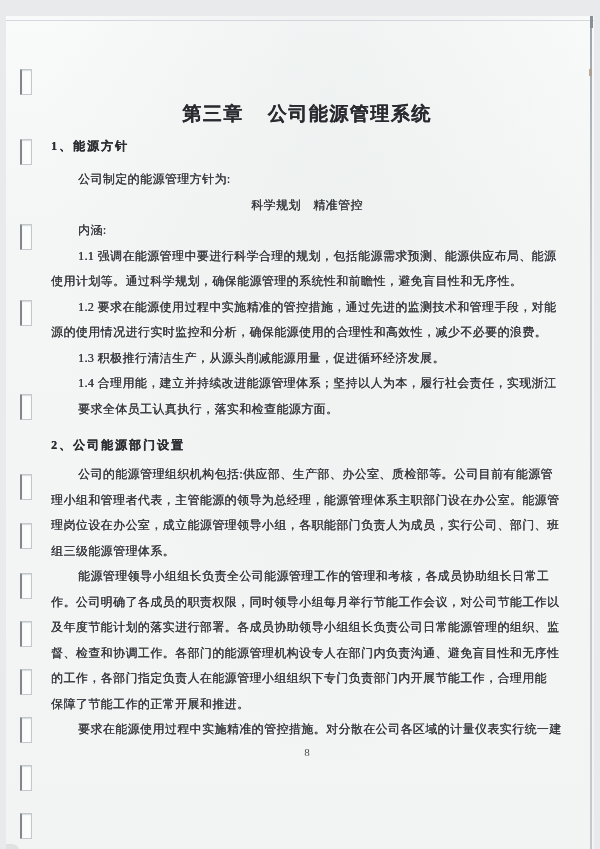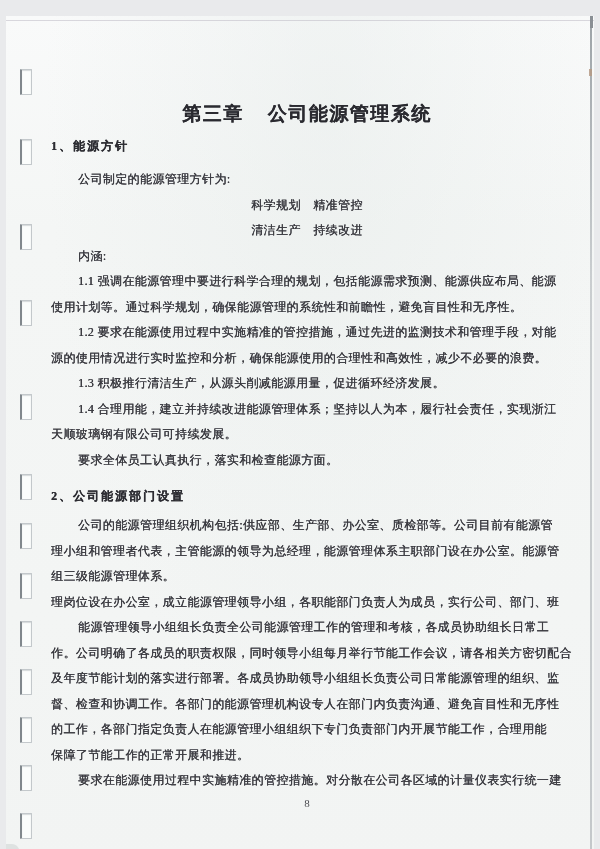--- a/index.html
+++ b/index.html
@@ -113,53 +113,51 @@
   <div class="content">
 
     <div class="doc-title">
       <span>第三章</span><span class="gap"></span><span>公司能源管理系统</span>
     </div>
 
     <div class="sec-heading">1、能源方针</div>
 
     <div class="line ind">公司制定的能源管理方针为:</div>
     <div class="line center">科学规划　精准管控</div>
-    <div class="line center">清洁生产　持续改进</div>
     <div class="line ind">内涵:</div>
 
     <div>
       <div class="line ind">1.1 强调在能源管理中要进行科学合理的规划，包括能源需求预测、能源供应布局、能源</div>
       <div class="line">使用计划等。通过科学规划，确保能源管理的系统性和前瞻性，避免盲目性和无序性。</div>
     </div>
     <div>
       <div class="line ind">1.2 要求在能源使用过程中实施精准的管控措施，通过先进的监测技术和管理手段，对能</div>
       <div class="line">源的使用情况进行实时监控和分析，确保能源使用的合理性和高效性，减少不必要的浪费。</div>
     </div>
     <div>
       <div class="line ind">1.3 积极推行清洁生产，从源头削减能源用量，促进循环经济发展。</div>
     </div>
     <div>
       <div class="line ind">1.4 合理用能，建立并持续改进能源管理体系；坚持以人为本，履行社会责任，实现浙江</div>
-      <div class="line">天顺玻璃钢有限公司可持续发展。</div>
     </div>
 
     <div class="line ind">要求全体员工认真执行，落实和检查能源方面。</div>
 
     <div class="sec-heading second">2、公司能源部门设置</div>
 
     <div>
       <div class="line ind">公司的能源管理组织机构包括:供应部、生产部、办公室、质检部等。公司目前有能源管</div>
       <div class="line">理小组和管理者代表，主管能源的领导为总经理，能源管理体系主职部门设在办公室。能源管</div>
+      <div class="line">理岗位设在办公室，成立能源管理领导小组，各职能部门负责人为成员，实行公司、部门、班</div>
       <div class="line">组三级能源管理体系。</div>
-      <div class="line">理岗位设在办公室，成立能源管理领导小组，各职能部门负责人为成员，实行公司、部门、班</div>
     </div>
 
     <div>
       <div class="line ind">能源管理领导小组组长负责全公司能源管理工作的管理和考核，各成员协助组长日常工</div>
-      <div class="line">作。公司明确了各成员的职责权限，同时领导小组每月举行节能工作会议，请各相关方密切配合</div>
+      <div class="line">作。公司明确了各成员的职责权限，同时领导小组每月举行节能工作会议，对公司节能工作以</div>
       <div class="line">及年度节能计划的落实进行部署。各成员协助领导小组组长负责公司日常能源管理的组织、监</div>
       <div class="line">督、检查和协调工作。各部门的能源管理机构设专人在部门内负责沟通、避免盲目性和无序性</div>
       <div class="line">的工作，各部门指定负责人在能源管理小组组织下专门负责部门内开展节能工作，合理用能</div>
       <div class="line">保障了节能工作的正常开展和推进。</div>
     </div>
 
     <div>
       <div class="line ind">要求在能源使用过程中实施精准的管控措施。对分散在公司各区域的计量仪表实行统一建</div>
     </div>
 

